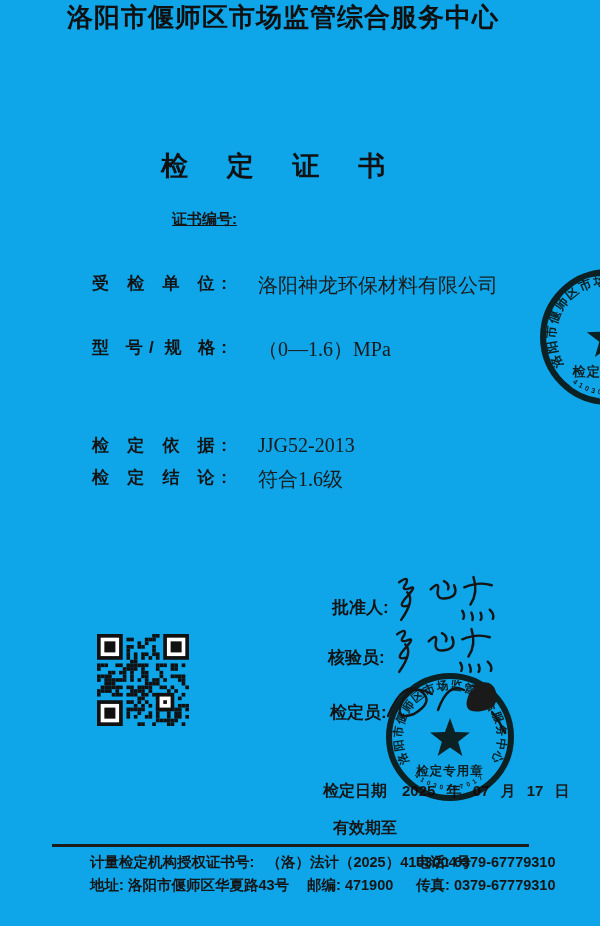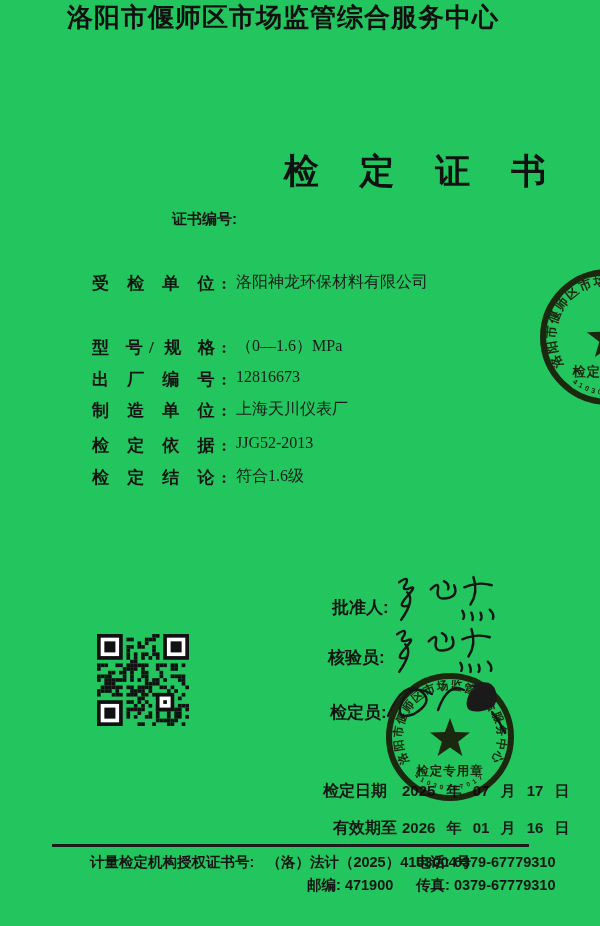--- a/index.html
+++ b/index.html
@@ -1,46 +1,46 @@
 <!DOCTYPE html>
 <html><head>
 <meta charset="utf-8">
 <style>
   html,body{margin:0;padding:0;}
   body{background:#ffffff;}
   .page{
-    position:relative; width:600px; height:926px; background:#22c55e;
+    position:relative; width:600px; height:926px; background:#0ea5e9;
     overflow:hidden; font-family:"Liberation Serif", serif; color:#161616;
   }
   .abs{position:absolute;}
-  .sans{font-family:"Liberation Sans", sans-serif;}
+  .sans{font-family:"Liberation Sans", sans-serif;text-decoration:underline;}
   .serif{font-family:"Liberation Serif", serif;}
 
   .org-title{
     left:0; top:86; width:566px; text-align:center;
     font-size:26px; font-weight:700; letter-spacing:1px;
     font-family:"Liberation Sans", sans-serif; color:#101010;
   }
   .doc-title{
-    left:0; top:148px; width:562px; text-align:right;
-    font-size:35px; font-weight:600; letter-spacing:16px;
+    left:0; top:148px; width:562px; text-align:center;
+    font-size:27px; font-weight:600; letter-spacing:16px;
     font-family:"Liberation Serif", serif; color:#111;
   }
   .certno-label{left:172px; top:210px; font-size:15px; font-weight:700;
     font-family:"Liberation Sans", sans-serif;}
   .certno-value{left:248px; top:211px; font-size:15px;}
 
   .field-row{left:92px; height:22px; white-space:nowrap;}
   .field-label{
     display:inline-block; width:135px; vertical-align:top;
     text-align:justify; text-align-last:justify;
     font-size:17px; font-weight:700; color:#131313;
-    font-family:Liberation Serif, serif;
+    font-family:Liberation Sans, sans-serif;
   }
-  .field-value{display:inline-block; margin-left:5px; font-size:16px; color:#1b1b1b;}
+  .field-value{display:inline-block; margin-left:27px; font-size:20px; color:#1b1b1b;}
 
   .sig-label{font-size:17px; font-weight:700; font-family:"Liberation Sans", sans-serif; color:#131313;text-align:center;}
   .sig-svg{overflow:visible;}
 
   .date-label{font-size:16px; font-weight:700; font-family:"Liberation Sans", sans-serif;}
   .date-value{font-size:15px; font-weight:700; font-family:"Liberation Sans", sans-serif; word-spacing:7px; color:#1a1a1a;}
 
   .divider{left:52px; top:844px; width:477px; height:2.5px; background:#1c1c1c;}
 
   .foot{font-size:14.5px; font-weight:700; font-family:"Liberation Sans", sans-serif; color:#151515; white-space:nowrap;margin-left:38px;}
@@ -63,28 +63,20 @@
 
   <span class="abs certno-label sans">证书编号:</span>
 
   <div class="abs field-row" style="top:272px">
     <span class="field-label">受 检 单 位:</span>
     <span class="field-value">洛阳神龙环保材料有限公司</span>
   </div>
   <div class="abs field-row" style="top:336px">
     <span class="field-label">型 号/ 规 格:</span>
     <span class="field-value">（0—1.6）MPa</span>
-  </div>
-  <div class="abs field-row" style="top:368px">
-    <span class="field-label">出 厂 编 号:</span>
-    <span class="field-value">12816673</span>
-  </div>
-  <div class="abs field-row" style="top:399px">
-    <span class="field-label">制 造 单 位:</span>
-    <span class="field-value">上海天川仪表厂</span>
   </div>
   <div class="abs field-row" style="top:434px">
     <span class="field-label">检 定 依 据:</span>
     <span class="field-value">JJG52-2013</span>
   </div>
   <div class="abs field-row" style="top:466px">
     <span class="field-label">检 定 结 论:</span>
     <span class="field-value">符合1.6级</span>
   </div>
 
@@ -317,21 +309,20 @@
     <path d="M38,17 Q47,8 45,18 Q43,29 57,25 Q65,22 61,13 M51,9 q6,3 4,8"></path>
     <path d="M80,5 q5,15 -3,27 M71,15 q15,-6 27,-2 M69,38 q3,5 1,8 M78,40 q2,5 1,7 M87,40 q2,5 0,7 M96,37 q5,5 3,9"></path>
   </svg>
 
   <span class="abs sig-label" style="left:330px; top:701px">检定员:</span>
 
   <span class="abs date-label" style="left:323px; top:781px">检定日期</span>
   <span class="abs date-value" style="left:402px; top:782px">2025 年 07 月 17 日</span>
 
   <span class="abs date-label" style="left:333px; top:818px">有效期至</span>
-  <span class="abs date-value" style="left:402px; top:819px">2026 年 01 月 16 日</span>
 
   <svg class="abs seal" style="left:537px; top:266px" width="142" height="142" viewBox="0 0 140 140">
     <defs>
       <path id="arcTopR" d="M27.4,99.8 A52,52 0 1 1 112.6,99.8" fill="none"></path>
       <path id="arcBotR" d="M16.4,89.5 A57,57 0 0 0 123.6,89.5" fill="none"></path>
     </defs>
     <circle cx="70" cy="70" r="64" fill="none" stroke="#cd3227" stroke-width="6"></circle>
     <text font-size="12.5" letter-spacing="1.4" fill="#cd3227" text-anchor="middle">
       <textPath href="#arcTopR" startOffset="50%">洛阳市偃师区市场监管综合服务中心</textPath>
     </text>
@@ -369,20 +360,24 @@
 
   <div class="abs foot" style="left:52px; top:853px">
     <span>计量检定机构授权证书号:</span><span class="gap"></span>
     <span>（洛）法计（2025）4103004号</span>
   </div>
   <div class="abs foot" style="left:378px; top:853px">
     <span>电话:</span>
     <span>0379-67779310</span>
   </div>
 
+  <div class="abs foot" style="left:52px; top:876px">
+    <span>地址:</span>
+    <span>洛阳市偃师区华夏路43号</span>
+  </div>
   <div class="abs foot" style="left:269px; top:876px">
     <span>邮编:</span>
     <span>471900</span>
   </div>
   <div class="abs foot" style="left:378px; top:876px">
     <span>传真:</span>
     <span>0379-67779310</span>
   </div>
 
 </div>

